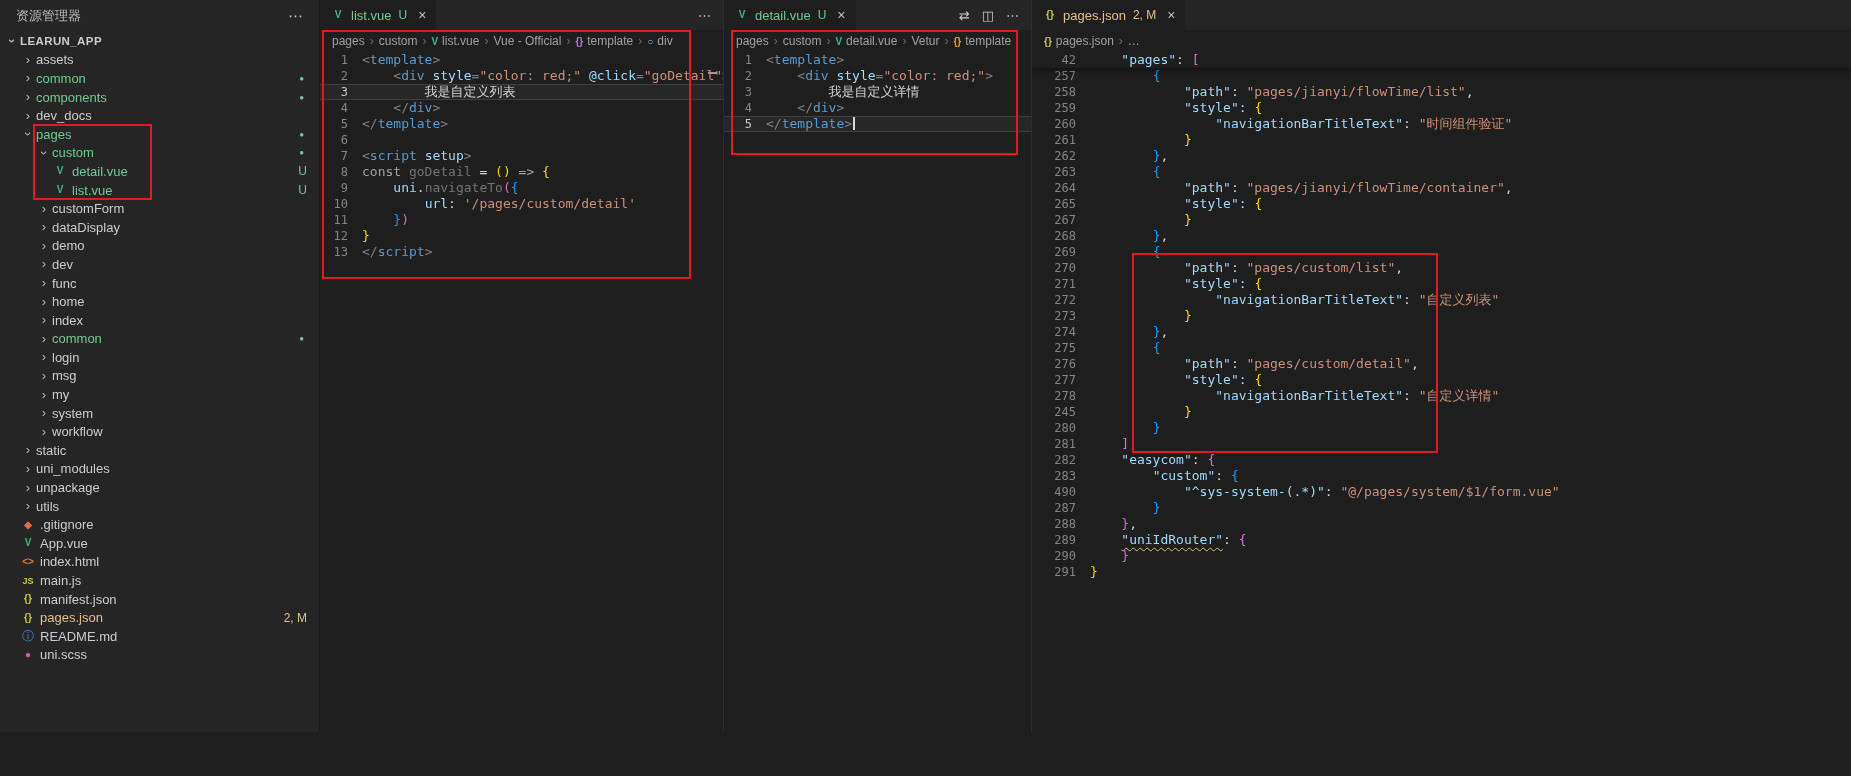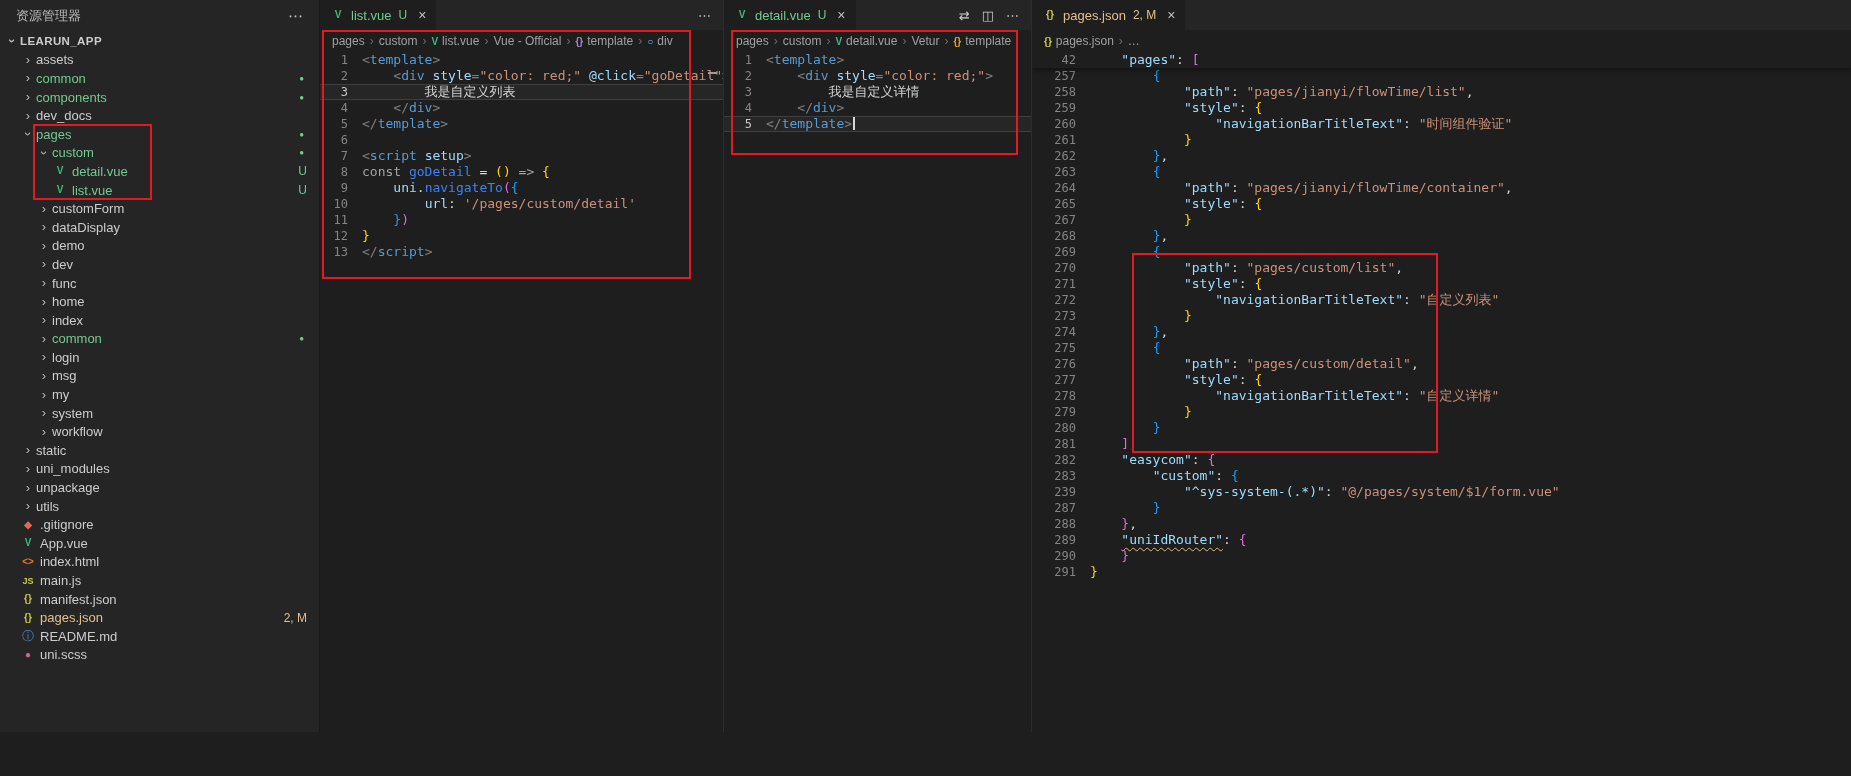--- a/index.html
+++ b/index.html
@@ -61,21 +61,21 @@
   .cl.cur .ln{color:#c6c6c6}
   .cl.sticky{background:#1e1e1e;box-shadow:0 3px 5px rgba(0,0,0,.35);position:relative;z-index:2}
   .caret{display:inline-block;width:1.5px;height:13px;background:#d7d7d7;vertical-align:-2px;margin-left:1px}
   .ovmark{position:absolute;width:9px;height:2px;background:#9e9e9e;right:6px;top:20px;z-index:3}
   .tk-tag{color:#569cd6}
   .tk-punct{color:#808080}
   .tk-attr{color:#9cdcfe}
   .tk-str{color:#ce9178}
   .tk-text{color:#d4d4d4}
   .tk-kw{color:#a3a3a3}
-  .tk-fn{color:#3b82f6}
+  .tk-fn{color:#737373}
   .tk-var{color:#9cdcfe}
   .tk-key{color:#9cdcfe}
   .tk-keywarn{color:#9cdcfe;text-decoration:underline wavy #d7ba7d 1px;text-underline-offset:3px}
   .tk-b1{color:#ffd700}
   .tk-b2{color:#da70d6}
   .tk-b3{color:#179fff}
   
   #annotations{position:absolute;left:0;top:0;width:100%;height:100%;pointer-events:none;z-index:6}
   .anno{position:absolute;border:2px solid #e01b24}
 </style>
@@ -407,26 +407,26 @@
           <div class="cl"><span class="ln">269</span><span class="lc"><span class="tk-text">        </span><span class="tk-b3">{</span></span></div>
           <div class="cl"><span class="ln">270</span><span class="lc"><span class="tk-text">            </span><span class="tk-key">"path"</span><span class="tk-text">: </span><span class="tk-str">"pages/custom/list"</span><span class="tk-text">,</span></span></div>
           <div class="cl"><span class="ln">271</span><span class="lc"><span class="tk-text">            </span><span class="tk-key">"style"</span><span class="tk-text">: </span><span class="tk-b1">{</span></span></div>
           <div class="cl"><span class="ln">272</span><span class="lc"><span class="tk-text">                </span><span class="tk-key">"navigationBarTitleText"</span><span class="tk-text">: </span><span class="tk-str">"自定义列表"</span></span></div>
           <div class="cl"><span class="ln">273</span><span class="lc"><span class="tk-text">            </span><span class="tk-b1">}</span></span></div>
           <div class="cl"><span class="ln">274</span><span class="lc"><span class="tk-text">        </span><span class="tk-b3">}</span><span class="tk-text">,</span></span></div>
           <div class="cl"><span class="ln">275</span><span class="lc"><span class="tk-text">        </span><span class="tk-b3">{</span></span></div>
           <div class="cl"><span class="ln">276</span><span class="lc"><span class="tk-text">            </span><span class="tk-key">"path"</span><span class="tk-text">: </span><span class="tk-str">"pages/custom/detail"</span><span class="tk-text">,</span></span></div>
           <div class="cl"><span class="ln">277</span><span class="lc"><span class="tk-text">            </span><span class="tk-key">"style"</span><span class="tk-text">: </span><span class="tk-b1">{</span></span></div>
           <div class="cl"><span class="ln">278</span><span class="lc"><span class="tk-text">                </span><span class="tk-key">"navigationBarTitleText"</span><span class="tk-text">: </span><span class="tk-str">"自定义详情"</span></span></div>
-          <div class="cl"><span class="ln">279</span><span class="lc"><span class="tk-text">            </span><span class="tk-b1">}</span></span></div>
+          <div class="cl"><span class="ln">245</span><span class="lc"><span class="tk-text">            </span><span class="tk-b1">}</span></span></div>
           <div class="cl"><span class="ln">280</span><span class="lc"><span class="tk-text">        </span><span class="tk-b3">}</span></span></div>
           <div class="cl"><span class="ln">281</span><span class="lc"><span class="tk-text">    </span><span class="tk-b2">]</span><span class="tk-text">,</span></span></div>
           <div class="cl"><span class="ln">282</span><span class="lc"><span class="tk-text">    </span><span class="tk-key">"easycom"</span><span class="tk-text">: </span><span class="tk-b2">{</span></span></div>
           <div class="cl"><span class="ln">283</span><span class="lc"><span class="tk-text">        </span><span class="tk-key">"custom"</span><span class="tk-text">: </span><span class="tk-b3">{</span></span></div>
-          <div class="cl"><span class="ln">239</span><span class="lc"><span class="tk-text">            </span><span class="tk-key">"^sys-system-(.*)"</span><span class="tk-text">: </span><span class="tk-str">"@/pages/system/$1/form.vue"</span></span></div>
+          <div class="cl"><span class="ln">490</span><span class="lc"><span class="tk-text">            </span><span class="tk-key">"^sys-system-(.*)"</span><span class="tk-text">: </span><span class="tk-str">"@/pages/system/$1/form.vue"</span></span></div>
           <div class="cl"><span class="ln">287</span><span class="lc"><span class="tk-text">        </span><span class="tk-b3">}</span></span></div>
           <div class="cl"><span class="ln">288</span><span class="lc"><span class="tk-text">    </span><span class="tk-b2">}</span><span class="tk-text">,</span></span></div>
           <div class="cl"><span class="ln">289</span><span class="lc"><span class="tk-text">    </span><span class="tk-keywarn">"uniIdRouter"</span><span class="tk-text">: </span><span class="tk-b2">{</span></span></div>
           <div class="cl"><span class="ln">290</span><span class="lc"><span class="tk-text">    </span><span class="tk-b2">}</span></span></div>
           <div class="cl"><span class="ln">291</span><span class="lc"><span class="tk-b1">}</span></span></div>
         </div>
       </div>
     </main>
   <div id="annotations">
       <div class="anno" style="left: 33px; top: 124px; width: 119px; height: 76px; border-color: rgb(224, 27, 36);"></div>

